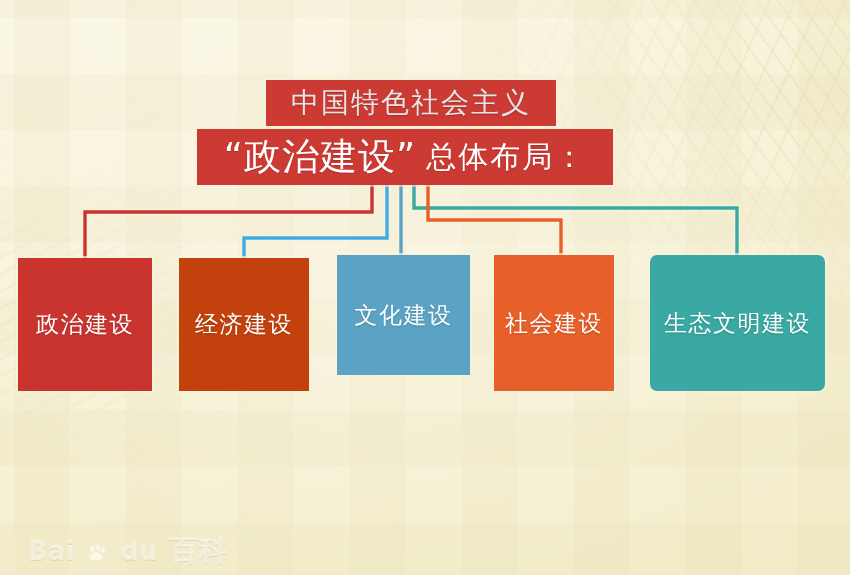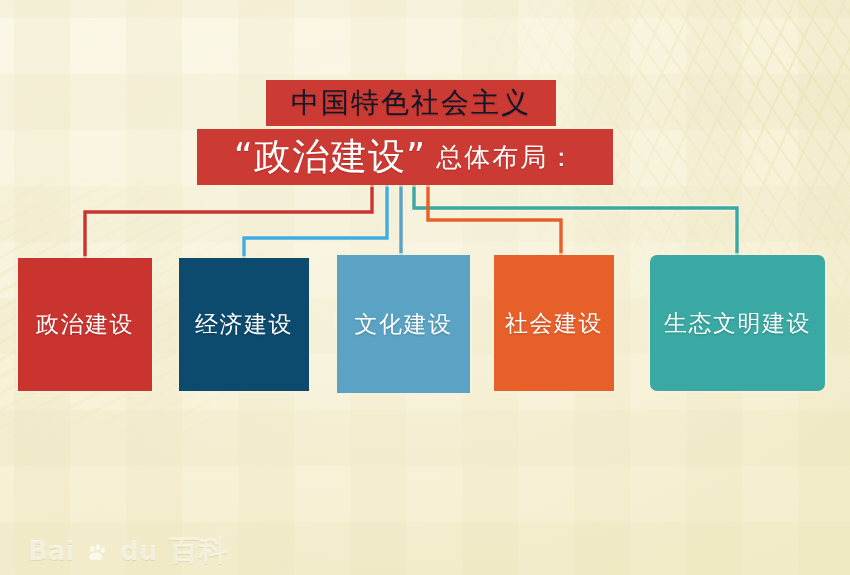--- a/index.html
+++ b/index.html
@@ -65,39 +65,39 @@
     left:266px; top:80px; width:290px; height:46px;
     font-size:28px;
     box-shadow:0 0 0 2px rgba(247,241,214,.55);
   }
   #banner-line2{
     left:197px; top:129px; width:416px; height:56px;
     font-size:34px;
     box-shadow:0 0 0 2px rgba(247,241,214,.55);
   }
   #banner-line2 .quote-part{ font-size:37px; letter-spacing:1px; }
-  #banner-line2 .tail-part{ font-size:26px; letter-spacing:2px; margin-left:10px; }
+  #banner-line2 .tail-part{ font-size:30px; letter-spacing:2px; margin-left:10px; }
 
   
   #connectors{ position:absolute; left:0; top:0; width:850px; height:575px; pointer-events:none; }
 
   
   .node{
     position:absolute;
     display:flex; align-items:center; justify-content:center;
     color:#fff;
     font-size:23px;
     letter-spacing:1.5px;
     white-space:nowrap;
     box-shadow:0 0 0 2px rgba(248,242,218,.7);
     text-shadow:0 1px 2px rgba(0,0,0,.18);
   }
   #node-0{ left:18px;  top:258px; width:134px; height:133px; background:#c9342f; }
   #node-1{ left:179px; top:258px; width:130px; height:133px; background:#3fade2; }
-  #node-2{ left:337px; top:255px; width:133px; height:138px; background:#5ba3c4; }
+  #node-2{ left:337px; top:255px; width:133px; height:120px; background:#5ba3c4; }
   #node-3{ left:494px; top:255px; width:120px; height:136px; background:#e75f29; }
   #node-4{ left:650px; top:255px; width:175px; height:136px; background:#3aa8a3;border-radius:7px; }
   #node-4 .node-label{ font-size:23px; }
 
   
   #watermark{
     position:absolute; left:28px; top:531px;
     font-size:26px; font-weight:bold;
     color:rgba(255,255,255,.58);
     text-shadow:0 1px 0 rgba(210,202,156,.55);
@@ -134,33 +134,33 @@
 
     <path id="conn-2" stroke="#5ba3c4" d="M401,183 L401,255"></path>
 
     <path id="conn-4" stroke="#3aa8a3" d="M414,183 L414,208 L737,208 L737,255"></path>
 
     <path id="conn-3" stroke="#e75f29" d="M428,183 L428,220 L561,220 L561,255"></path>
   </g>
 </svg>
 
 <div class="title-wrap">
-  <div class="banner" id="banner-line1" style="background: rgb(203, 58, 51); color: #0f172a;">
+  <div class="banner" id="banner-line1" style="background: rgb(203, 58, 51); color: #e5e5e5;">
     <span>中国特色社会主义</span>
   </div>
   <div class="banner" id="banner-line2" style="background: rgb(203, 58, 51); color: rgb(255, 255, 255);">
     <span class="quote-part">“政治建设”</span>
     <span class="tail-part">总体布局：</span>
   </div>
 </div>
 
 <div class="node" id="node-0" style="background: rgb(201, 52, 47); justify-content: center;">
   <span class="node-label">政治建设</span>
 </div>
-<div class="node" id="node-1" style="background: #0c4a6e;">
+<div class="node" id="node-1" style="background: #c2410c;">
   <span class="node-label">经济建设</span>
 </div>
 <div class="node" id="node-2" style="background: rgb(91, 163, 196);">
   <span class="node-label">文化建设</span>
 </div>
 <div class="node" id="node-3" style="background: rgb(231, 95, 41);">
   <span class="node-label">社会建设</span>
 </div>
 <div class="node" id="node-4" style="background: rgb(58, 168, 163);">
   <span class="node-label">生态文明建设</span>

